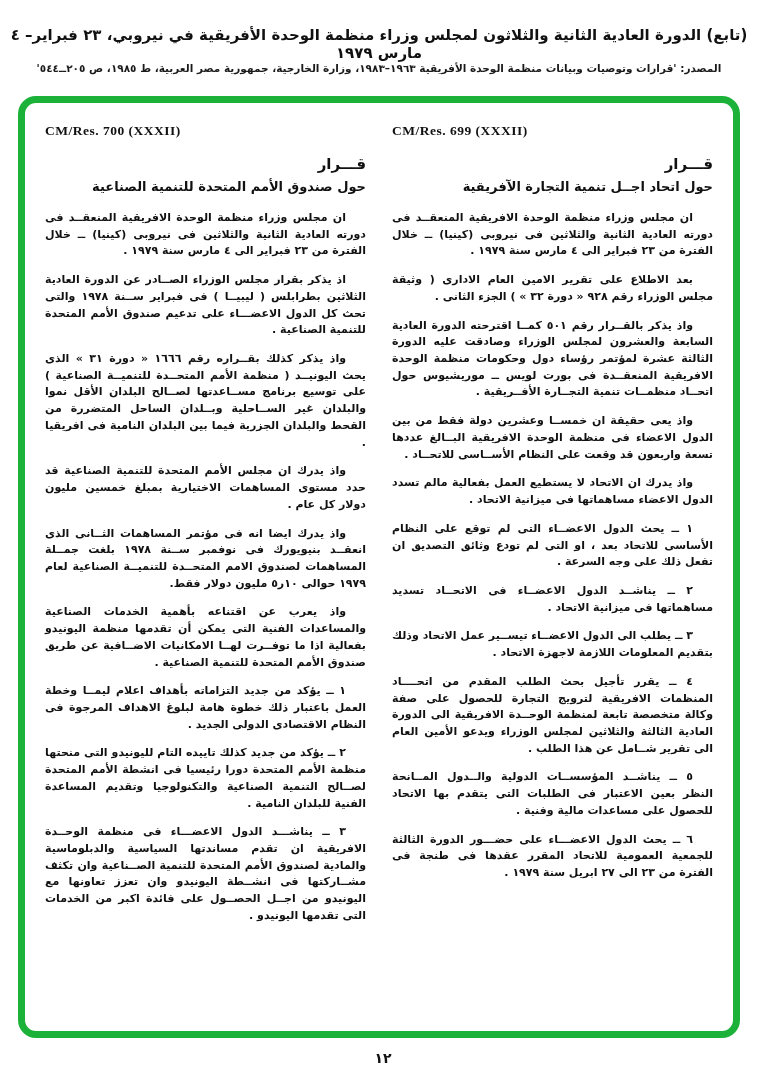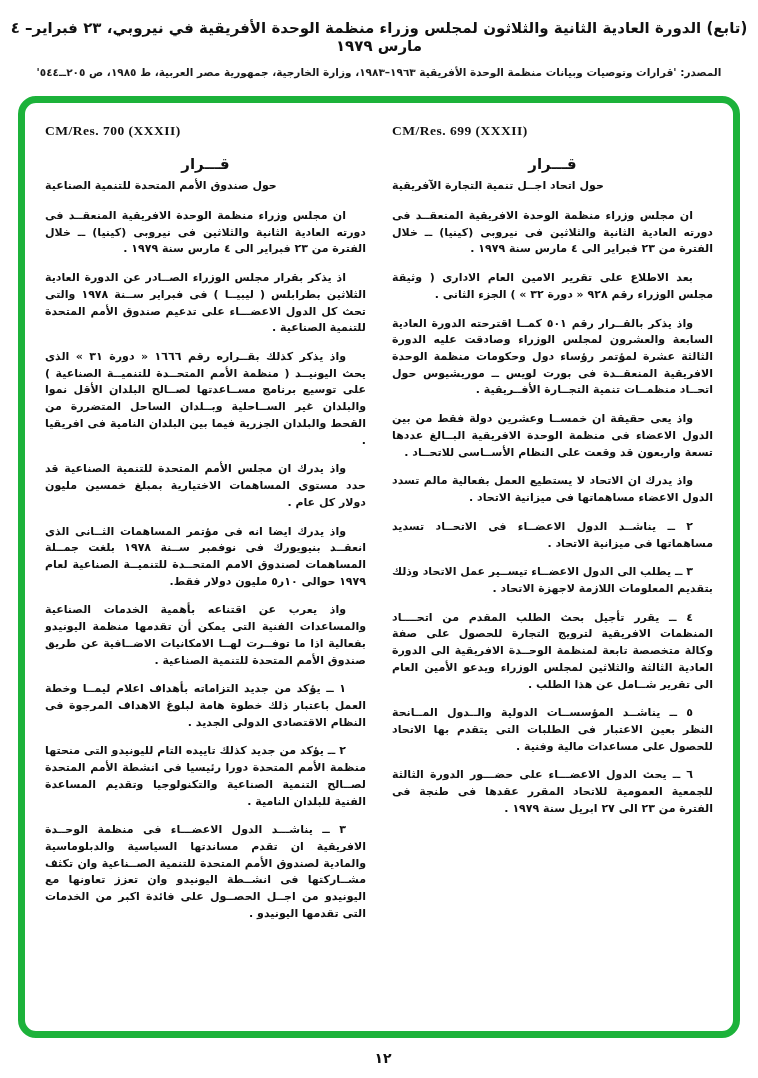--- a/index.html
+++ b/index.html
@@ -11,31 +11,30 @@
     width: 758px;
     height: 1078px;
     position: relative;
     font-family: "DejaVu Sans", sans-serif;
     color: #111111;
     overflow: hidden;
   }
   .header {
     direction: rtl;
     text-align: center;
-    padding-top: 19px;
+    padding-top: 26px;
   }
   .header-line1 {
     font-size: 15px;
     font-weight: bold;
     letter-spacing: 0;
   }
   .header-line2 {
     font-size: 10.5px;
     font-weight: bold;
-    margin-top: 11px;
     color: #1a1a1a;
   }
   .frame {
     position: absolute;
     left: 18px;
     right: 18px;
     top: 96px;
     height: 942px;
     box-sizing: border-box;
     border: 7px solid #1cb23a;
@@ -58,29 +57,28 @@
   .cm-label {
     direction: ltr;
     text-align: left;
     font-family: Liberation Serif, serif;
     font-size: 13.5px;
     font-weight: bold;
     margin: 6px 0 2px 0;
     letter-spacing: 0.5px;
   }
   .kicker {
-    text-align: center;
     font-weight: bold;
     font-size: 15px;
     margin: 16px 0 6px 0;
   }
   .col-title {
-    text-align: left;
+    text-align: right;
     font-weight: bold;
-    font-size: 11px;
+    font-size: 13px;
     margin: 6px 0 16px 0;
   }
   .paragraphs p {
     font-size: 11px;
     font-weight: bold;
     line-height: 1.52;
     text-align: justify;
     text-indent: 20px;
     margin: 0 0 12px 0;
   }
@@ -119,20 +117,21 @@
             <p>ان مجلس وزراء منظمة الوحدة الافريقية المنعقــد فى دورته العادية الثانية والثلاثين فى نيروبى (كينيا) ــ خلال الفترة من ٢٣ فبراير الى ٤ مارس سنة ١٩٧٩ .</p>
 
             <p>بعد الاطلاع على تقرير الامين العام الادارى ( وثيقة مجلس الوزراء رقم ٩٢٨ « دورة ٣٢ » ) الجزء الثانى .</p>
 
             <p>واذ يذكر بالقــرار رقم ٥٠١ كمــا اقترحته الدورة العادية السابعة والعشرون لمجلس الوزراء وصادقت عليه الدورة الثالثة عشرة لمؤتمر رؤساء دول وحكومات منظمة الوحدة الافريقية المنعقــدة فى بورت لويس ــ موريشيوس حول اتحــاد منظمــات تنمية التجــارة الأفــريقية .</p>
 
             <p>واذ يعى حقيقة ان خمســا وعشرين دولة فقط من بين الدول الاعضاء فى منظمة الوحدة الافريقية البــالغ عددها تسعة واربعون قد وقعت على النظام الأســاسى للاتحــاد .</p>
 
             <p>واذ يدرك ان الاتحاد لا يستطيع العمل بفعالية مالم تسدد الدول الاعضاء مساهماتها فى ميزانية الاتحاد .</p>
 
+            <p>١ ــ يحث الدول الاعضــاء التى لم توقع على النظام الأساسى للاتحاد بعد ، او التى لم تودع وثائق التصديق ان تفعل ذلك على وجه السرعة .</p>
 
             <p>٢ ــ يناشــد الدول الاعضــاء فى الاتحــاد تسديد مساهماتها فى ميزانية الاتحاد .</p>
 
             <p>٣ ــ يطلب الى الدول الاعضــاء تيســير عمل الاتحاد وذلك بتقديم المعلومات اللازمة لاجهزة الاتحاد .</p>
 
             <p>٤ ــ يقرر تأجيل بحث الطلب المقدم من اتحــــاد المنظمات الافريقية لترويج التجارة للحصول على صفة وكالة متخصصة تابعة لمنظمة الوحــدة الافريقية الى الدورة العادية الثالثة والثلاثين لمجلس الوزراء ويدعو الأمين العام الى تقرير شــامل عن هذا الطلب .</p>
 
             <p>٥ ــ يناشــد المؤسســات الدولية والــدول المــانحة النظر بعين الاعتبار فى الطلبات التى يتقدم بها الاتحاد للحصول على مساعدات مالية وفنية .</p>
 
             <p>٦ ــ يحث الدول الاعضـــاء على حضـــور الدورة الثالثة للجمعية العمومية للاتحاد المقرر عقدها فى طنجة فى الفترة من ٢٣ الى ٢٧ ابريل سنة ١٩٧٩ .</p>

